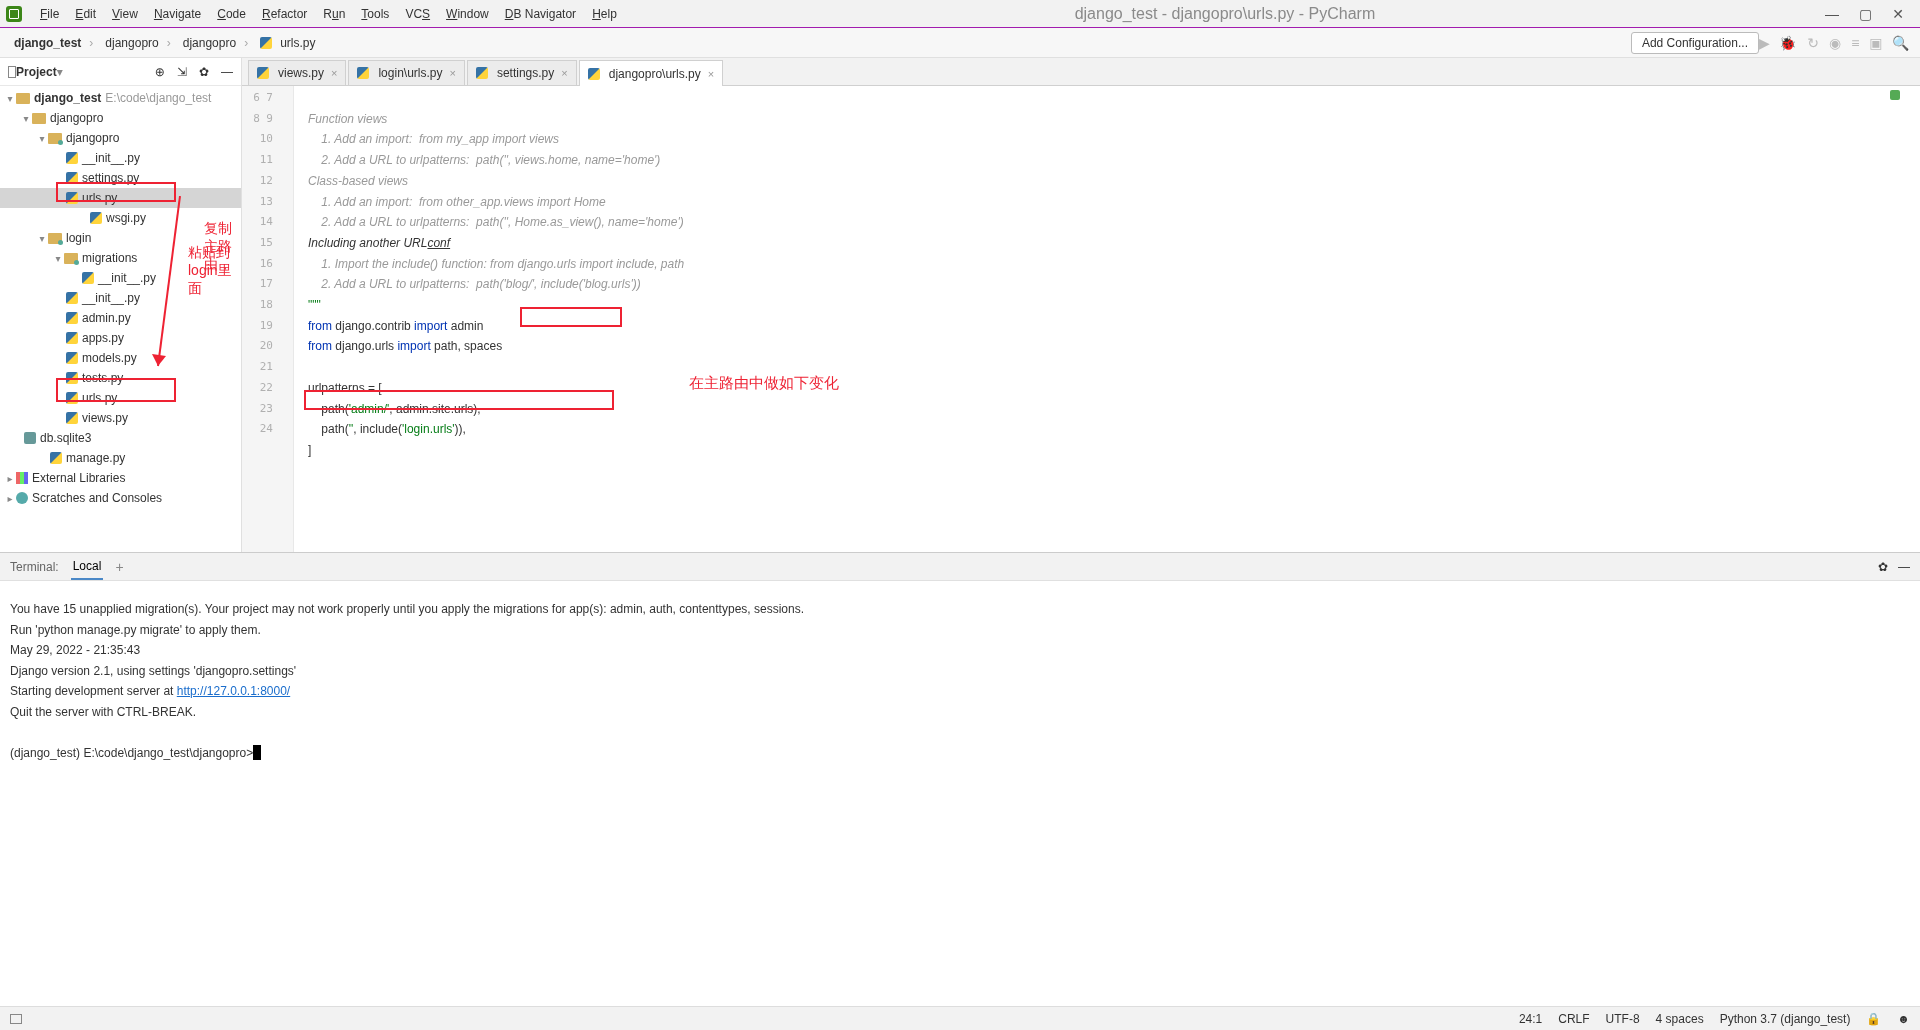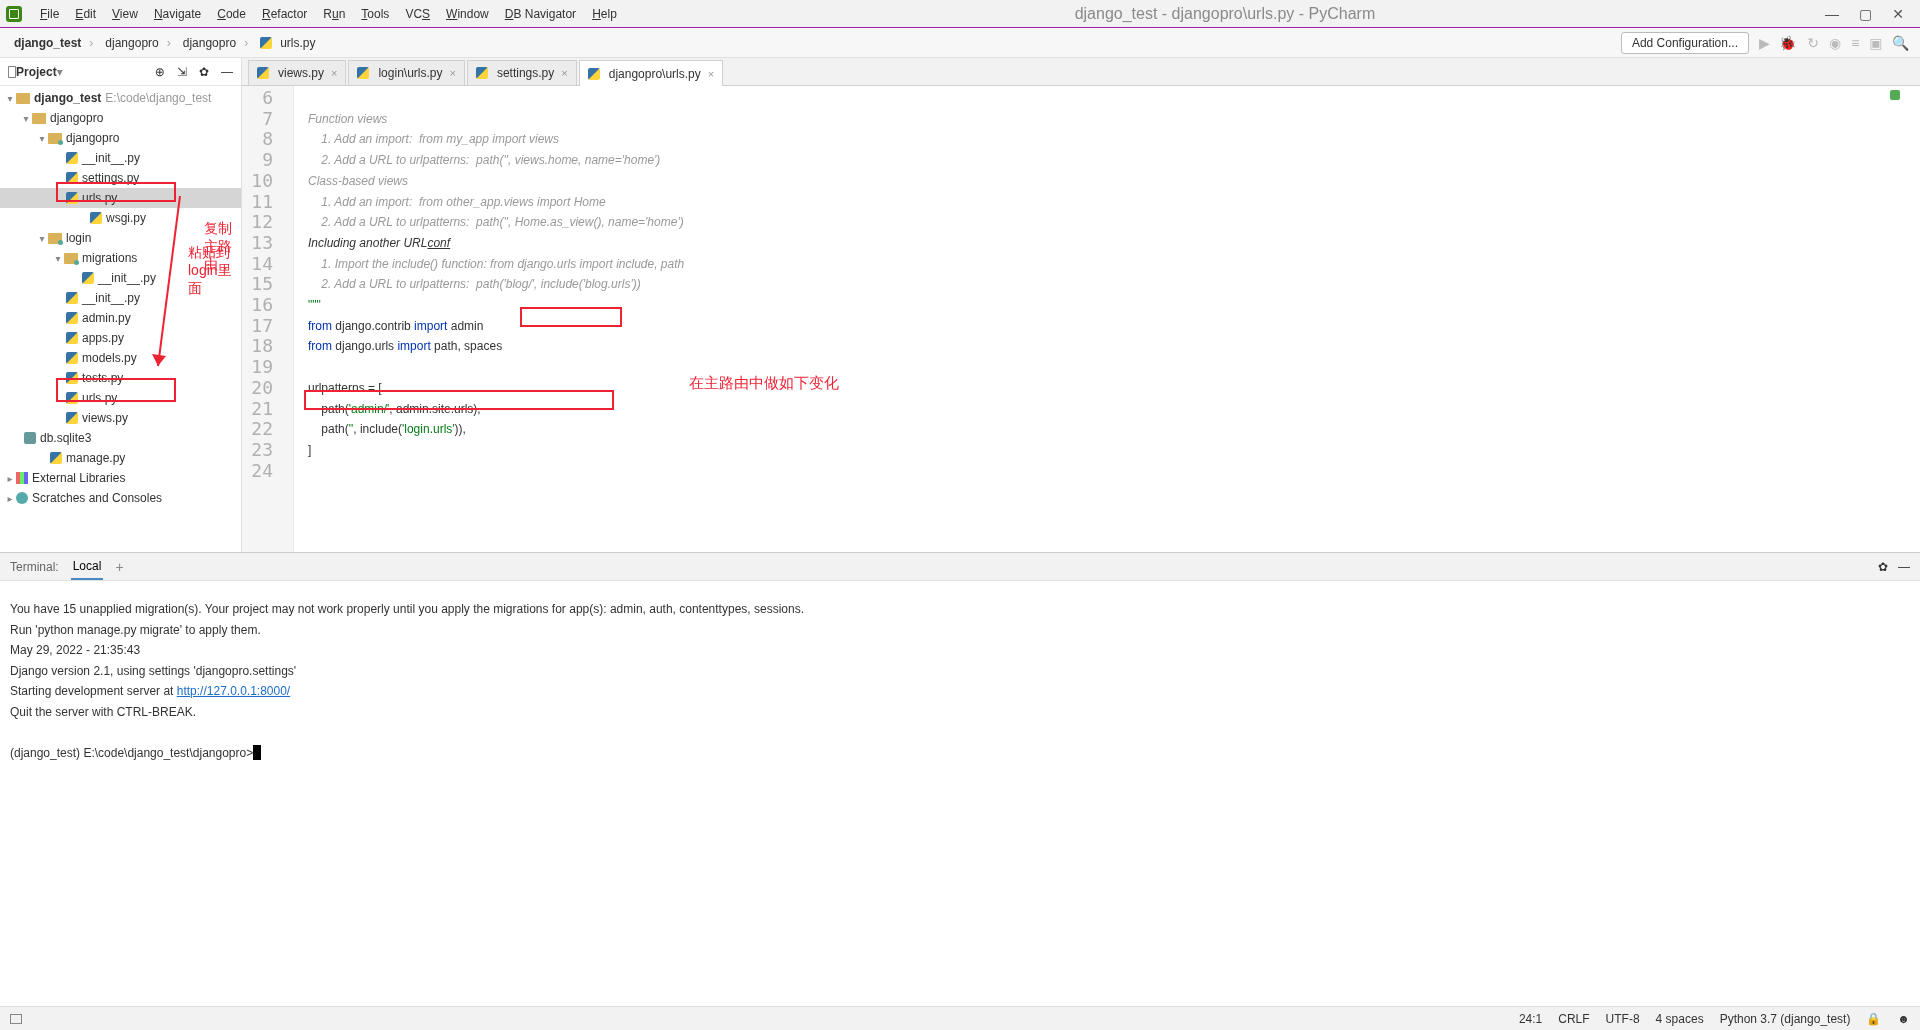--- a/index.html
+++ b/index.html
@@ -10,21 +10,21 @@
 .menubar .m{padding:3px 8px;cursor:default}
 .menubar .m u{text-decoration:underline}
 .menubar .wintitle{flex:1;text-align:center;color:#8a8a8a;font-size:16px}
 .menubar .winctl{display:flex;gap:20px;padding-right:10px}
 .menubar .winctl span{font-family:Arial;font-size:14px;color:#555}
 .navbar{height:30px;display:flex;align-items:center;padding:0 10px;background:#f7f7f7;border-bottom:1px solid #e0e0e0}
 .crumb{display:flex;align-items:center;gap:4px;color:#333;padding:2px 4px}
 .crumb.sep::after{content:"›";color:#aaa;margin:0 4px}
 .pyfile-ico{display:inline-block;width:12px;height:12px;background:linear-gradient(135deg,#3572a5 49%,#ffd43b 51%);border-radius:2px;margin-right:4px}
 .navbar .spacer{flex:1}
-.addconf{border:1px solid #bbb;background:#fff;padding:3px 10px;border-radius:3px;margin-right:10px}
+.addconf{border:1px solid #bbb;background:#fff;padding:3px 10px;border-radius:3px;}
 .nav-icons{display:flex;gap:10px;align-items:center;color:#aaa}
 .nav-icons span{font-size:14px}
 .main{display:flex;height:494px}
 .sidebar{width:242px;border-right:1px solid #e0e0e0;display:flex;flex-direction:column;background:#fff}
 .side-hdr{height:28px;display:flex;align-items:center;padding:0 8px;border-bottom:1px solid #e8e8e8}
 .side-hdr .left{display:flex;align-items:center;}
 .side-hdr .left .bar{width:8px;height:12px;border:1px solid #888;display:inline-block}
 .side-hdr .icos{margin-left:auto;display:flex;gap:12px;color:#888}
 .tree{flex:1;overflow:auto;padding-top:2px;position:relative}
 .tn{display:flex;align-items:center;height:20px;white-space:nowrap;cursor:default}
@@ -39,21 +39,21 @@
 .tn .path{color:#999;margin-left:4px}
 .redbox{position:absolute;border:2px solid #e23;pointer-events:none}
 .anno{position:absolute;color:#e23;font-size:14px;pointer-events:none}
 .arrow-svg{position:absolute;pointer-events:none}
 .editor{flex:1;display:flex;flex-direction:column;position:relative}
 .tabs{height:28px;display:flex;align-items:flex-end;background:#f2f2f2;border-bottom:1px solid #d0d0d0;padding-left:6px}
 .tab{display:flex;align-items:center;height:25px;padding:0 8px;gap:5px;background:#ececec;border:1px solid #d0d0d0;border-bottom:none;margin-right:2px;font-size:12px}
 .tab.active{background:#fff;height:26px;margin-bottom:-1px}
 .tab .x{color:#999;font-size:11px;margin-left:2px}
 .code-area{flex:1;display:flex;overflow:hidden;background:#fff;position:relative}
-.gutter{width:52px;background:#f5f5f5;border-right:1px solid #e8e8e8;text-align:right;padding:2px 20px 0 0;color:#b0b0b0;font-family:Consolas,monospace;font-size:18px;line-height:20.7px}
+.gutter{width:52px;background:#f5f5f5;border-right:1px solid #e8e8e8;text-align:right;padding:2px 20px 0 0;color:#b0b0b0;font-family:Consolas,monospace;font-size:11px;line-height:20.7px}
 .code{flex:1;padding:2px 0 0 14px;font-family:Consolas,monospace;font-size:13px;line-height:20.7px;position:relative;white-space:pre}
 .c-com{color:#999;font-style:italic}
 .c-kw{color:#0033b3}
 .c-str{color:#067d17}
 .c-id{color:#333}
 .code .hl-line{position:absolute;left:0;right:0;height:20.7px;background:#fcfaed;z-index:-1}
 .terminal-pane{border-top:1px solid #ccc}
 .term-hdr{height:28px;display:flex;align-items:center;background:#f2f2f2;padding:0 10px;gap:12px;border-bottom:1px solid #e0e0e0}
 .term-hdr .lbl{color:#666}
 .term-hdr .tab-local{color:#000;border-bottom:2px solid #4a88c7;padding:5px 2px}

